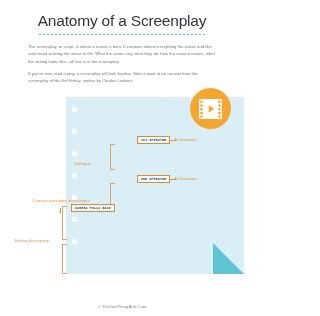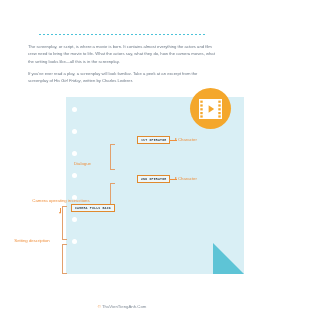--- a/index.html
+++ b/index.html
@@ -162,20 +162,21 @@
     font-size:4.3px;
     color:#7f8a96;
   }
   .footer .copy{color:#ef8f3c;}
 </style>
 </head>
 <body>
 
 <div class="page">
 
+  <div class="title">Anatomy of a Screenplay</div>
   <div class="dot-divider"></div>
 
   <div class="intro">
     <p>The screenplay, or script, is where a movie is born. It contains almost everything the actors and film crew need to bring the movie to life. What the actors say, what they do, how the camera moves, what the setting looks like—all this is in the screenplay.</p>
     <p><span>If you've ever read a play, a screenplay will look familiar. Take a peek at an excerpt from the screenplay of </span><em>His Girl Friday</em><span>, written by Charles Lederer.</span></p>
   </div>
 
   <div class="badge">
     <svg width="23" height="20" viewBox="0 0 23 20">
       <rect x="0" y="0" width="5" height="20" fill="#ffffff"></rect>

